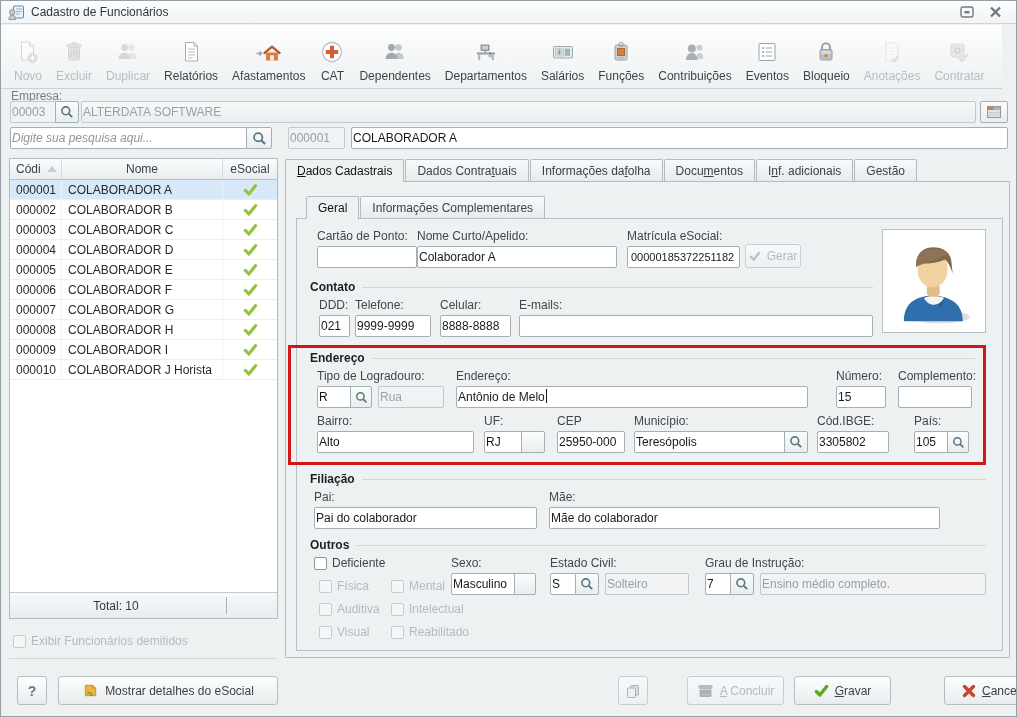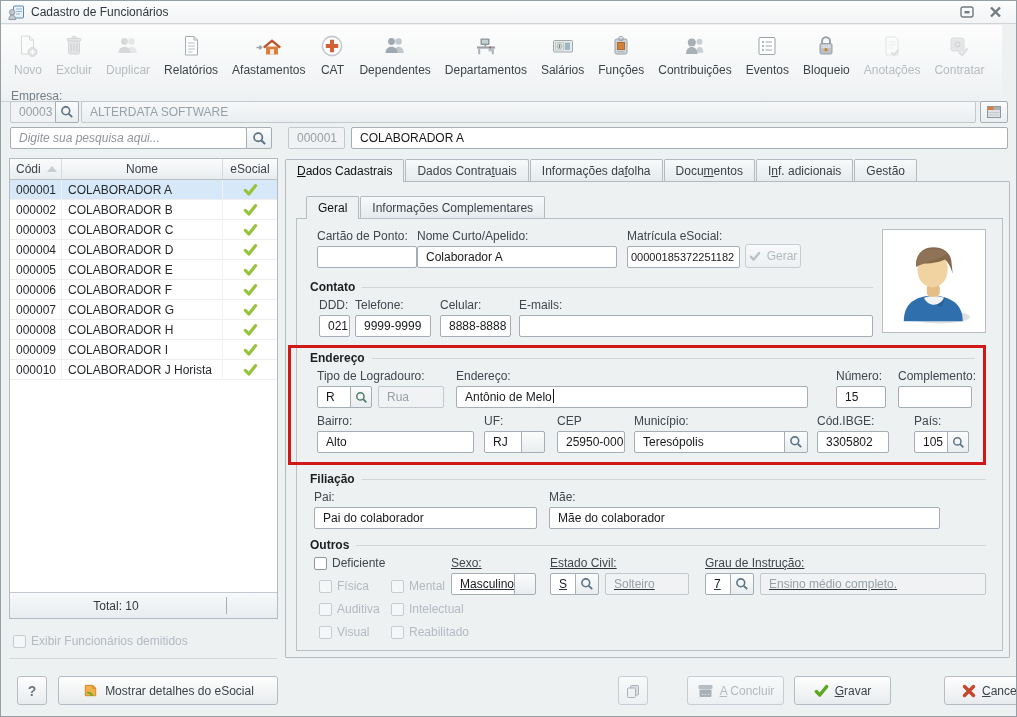--- a/index.html
+++ b/index.html
@@ -7,30 +7,30 @@
   body { font-family:"Liberation Sans", sans-serif; font-size:12px; color:#2f353a; }
   #window { position:relative; width:1017px; height:717px; background:#eef1f2; border:1px solid #979fa6; overflow:hidden; }
 
   
   .titlebar { position:absolute; left:0; top:0; right:0; height:23px; background:linear-gradient(#fcfdfd,#f2f4f5); border-bottom:1px solid #cfd4d8; display:flex; align-items:center; padding:0 10px 0 7px; gap:6px; }
   .titlebar .ttl { color:#30363b; }
   .tb-spacer { flex:1; }
   .winbtn { width:22px; height:16px; display:flex; align-items:center; justify-content:center; }
 
   
-  .toolbar { position:absolute; left:0; top:24px; right:14px; height:77px; background:linear-gradient(#fdfdfd,#eef1f2); border-bottom:1px solid #ccd1d5; display:flex; align-items:flex-start; padding:3px 4px 0 6px; }
+  .toolbar { position:absolute; left:0; top:24px; right:14px; height:64px; background:linear-gradient(#fdfdfd,#eef1f2); border-bottom:1px solid #ccd1d5; display:flex; align-items:center; padding:3px 4px 0 6px; }
   .titem { display:flex; flex-direction:column; align-items:center; justify-content:flex-start; padding:3px 7px 0; border-radius:3px; }
   .titem .ic { height:30px; display:flex; align-items:center; }
   .titem .lbl { margin-top:2px; color:#3d4449; white-space:nowrap; }
   .titem.dis .lbl { color:#b6bcc1; }
   .titem.dis .ic { opacity:.5; filter:grayscale(60%); }
 
   
   .flabel { color:#3f464c; margin-bottom:3px; white-space:nowrap; }
-  .tb { height:22px; border:1px solid #a6aeb5; background:#fff; border-radius:2px; padding:0 8px; line-height:20px; color:#17191b; white-space:pre; overflow:hidden; }
+  .tb { height:22px; border:1px solid #a6aeb5; background:#fff; border-radius:2px; padding:0 1px; line-height:20px; color:#17191b; white-space:pre; overflow:hidden; }
   .tb.ro { background:#f0f2f3; color:#99a0a6; border-color:#c2c8cd; }
   .tb.grad { background:linear-gradient(#f6f8f9,#eaeef0); }
   .sqbtn { height:22px; border:1px solid #a6aeb5; background:linear-gradient(#fbfcfc,#e9edef); border-radius:2px; display:flex; align-items:center; justify-content:center; }
   .join { margin-left:-1px; border-radius:0 2px 2px 0; }
   .caret { display:inline-block; width:1px; height:14px; background:#1a1a1a; vertical-align:-2px; margin-left:1px; }
   .cb { width:13px; height:13px; border:1px solid #8f979e; background:#fff; border-radius:2px; flex:none; }
   .cb.dis { border-color:#c6ccd1; background:#f4f6f7; }
   .cbrow { display:flex; align-items:center; gap:5px; }
   .cbrow .cl { color:#3f464c; }
   .cbrow.dis .cl { color:#b4bac0; }
@@ -657,21 +657,21 @@
                 <span class="cb dis"></span>
                 <span class="cl">Visual</span>
               </div>
             <div class="cbrow dis">
                 <span class="cb dis"></span>
                 <span class="cl">Reabilitado</span>
               </div>
           </div>
         </div>
 
-        <div style="flex:1;text-decoration:underline;">
+        <div style="flex:1;">
           <div class="hrow">
             <div class="fgroup">
               <div class="flabel">Sexo:</div>
               <div style="display:flex;">
                 <div class="tb" style="width:64px; border-radius:2px 0 0 2px;">Masculino</div>
                 <div class="sqbtn join" style="width:22px;">
                     <span class="arrow-dn"></span>
                   </div>
               </div>
             </div>

